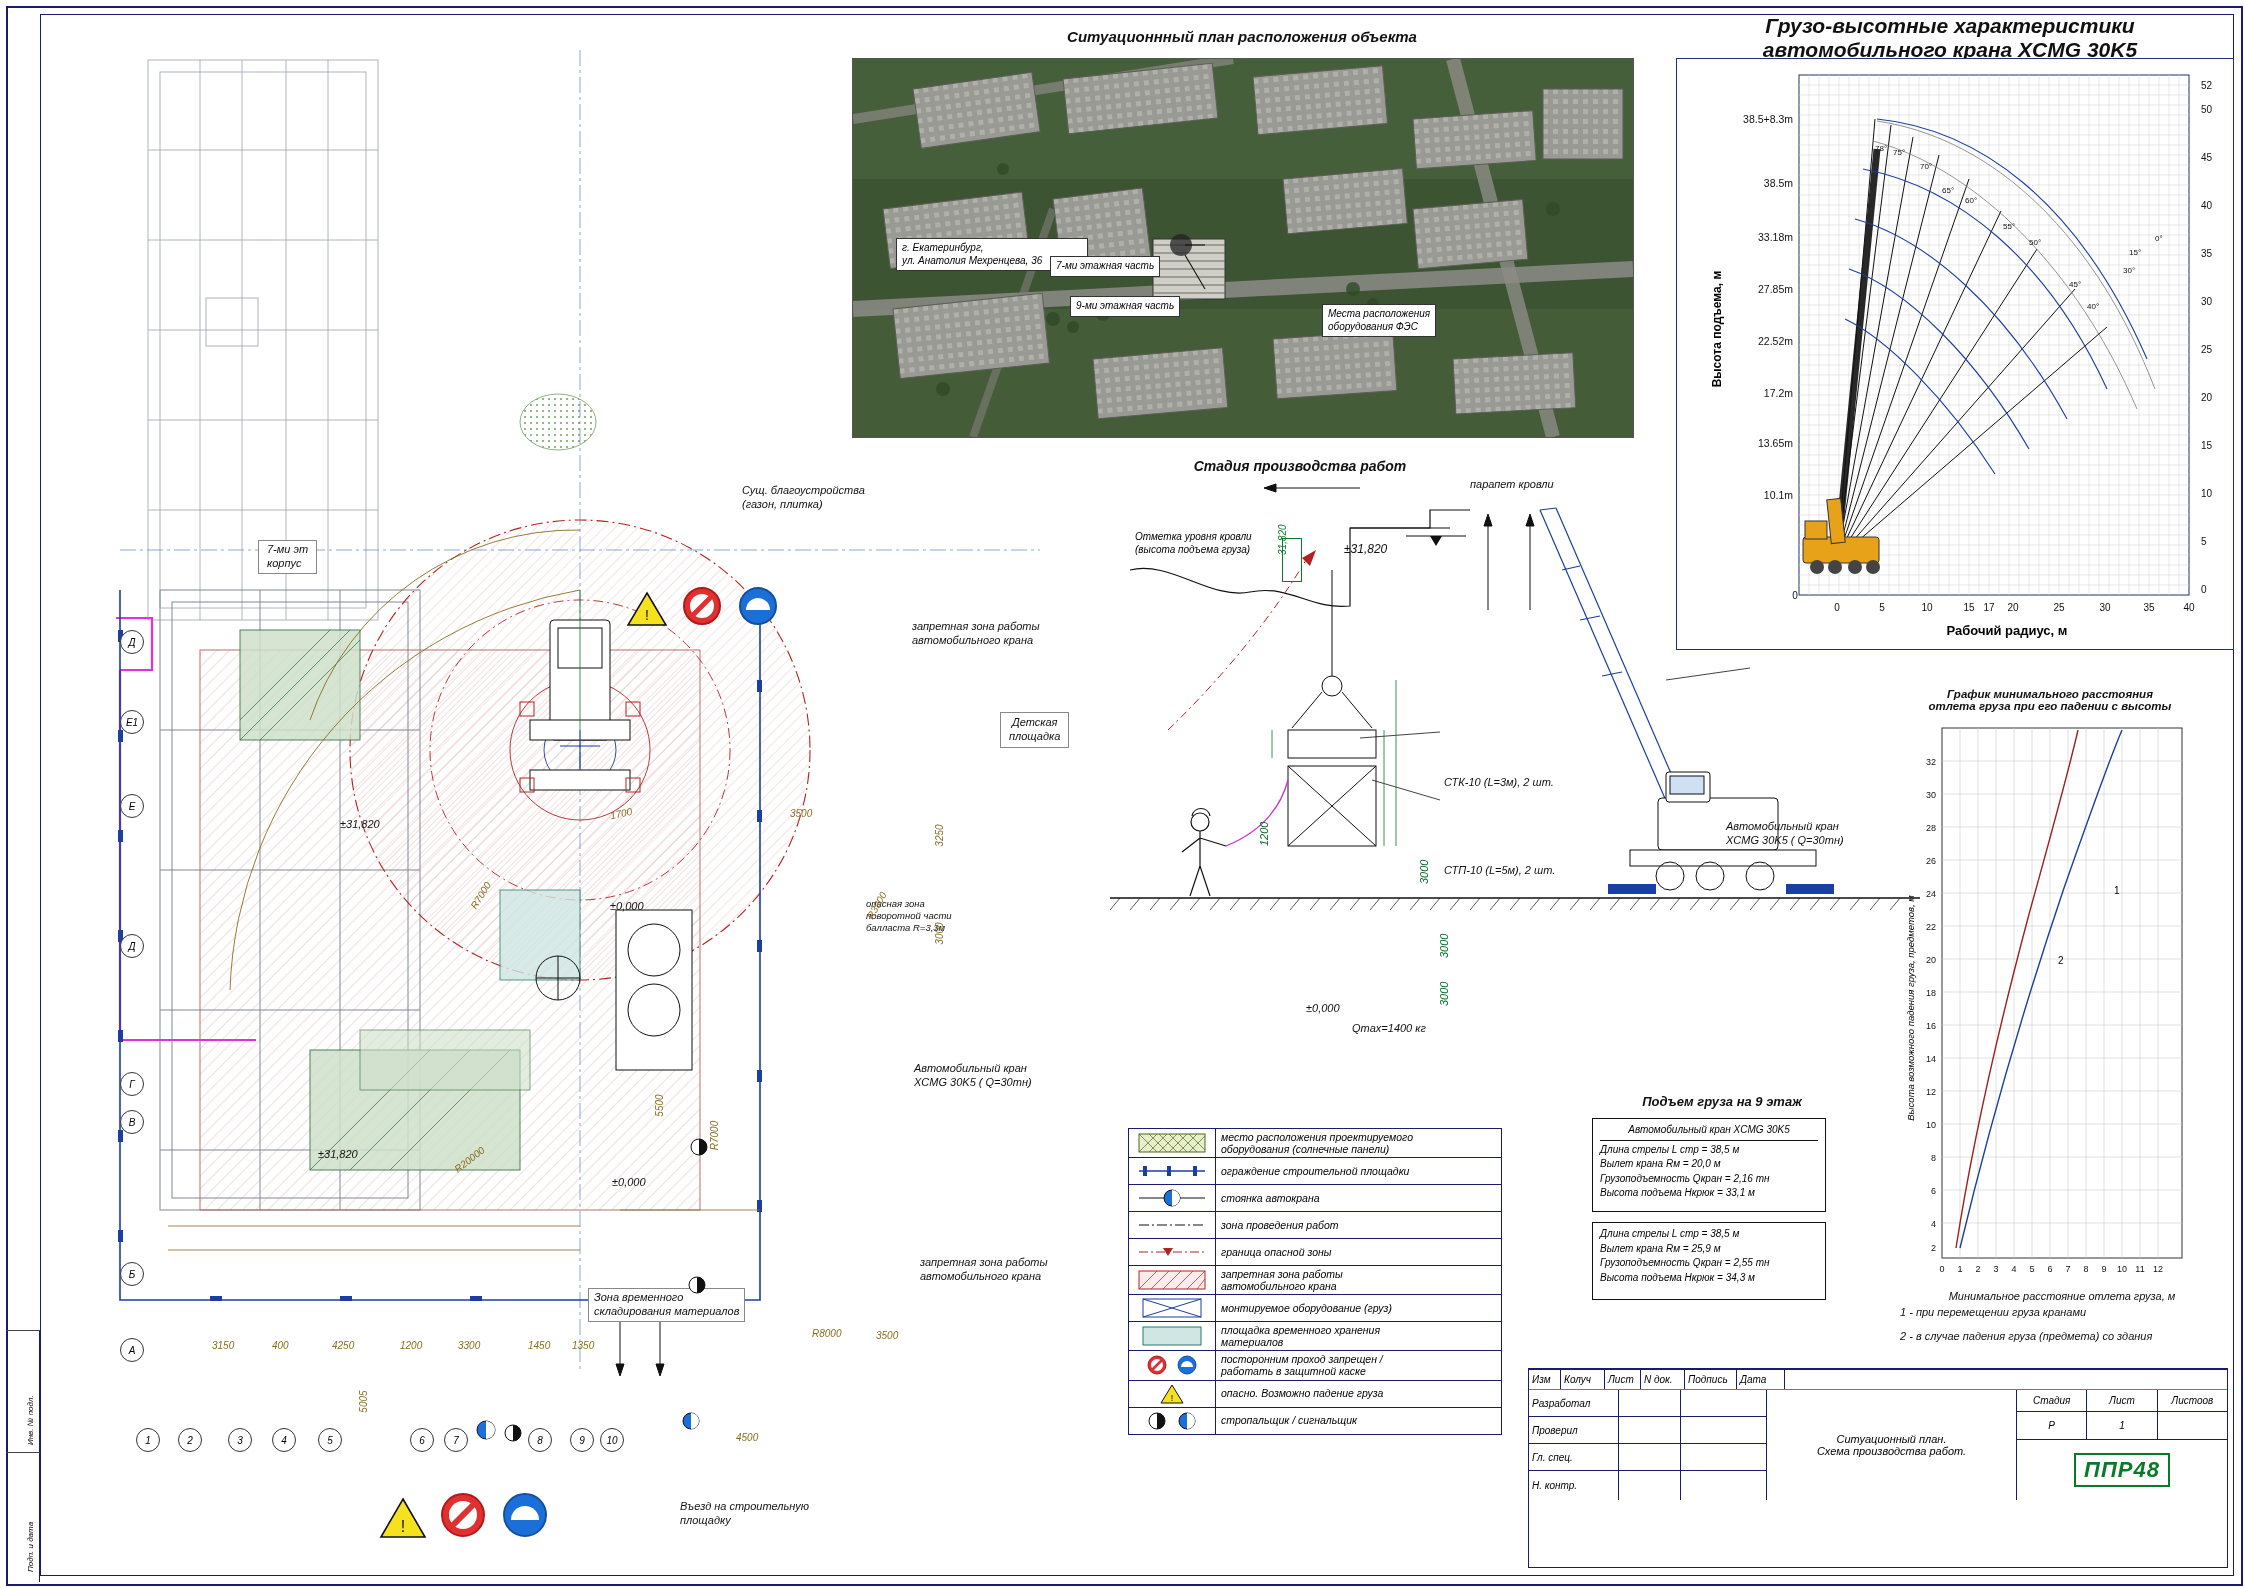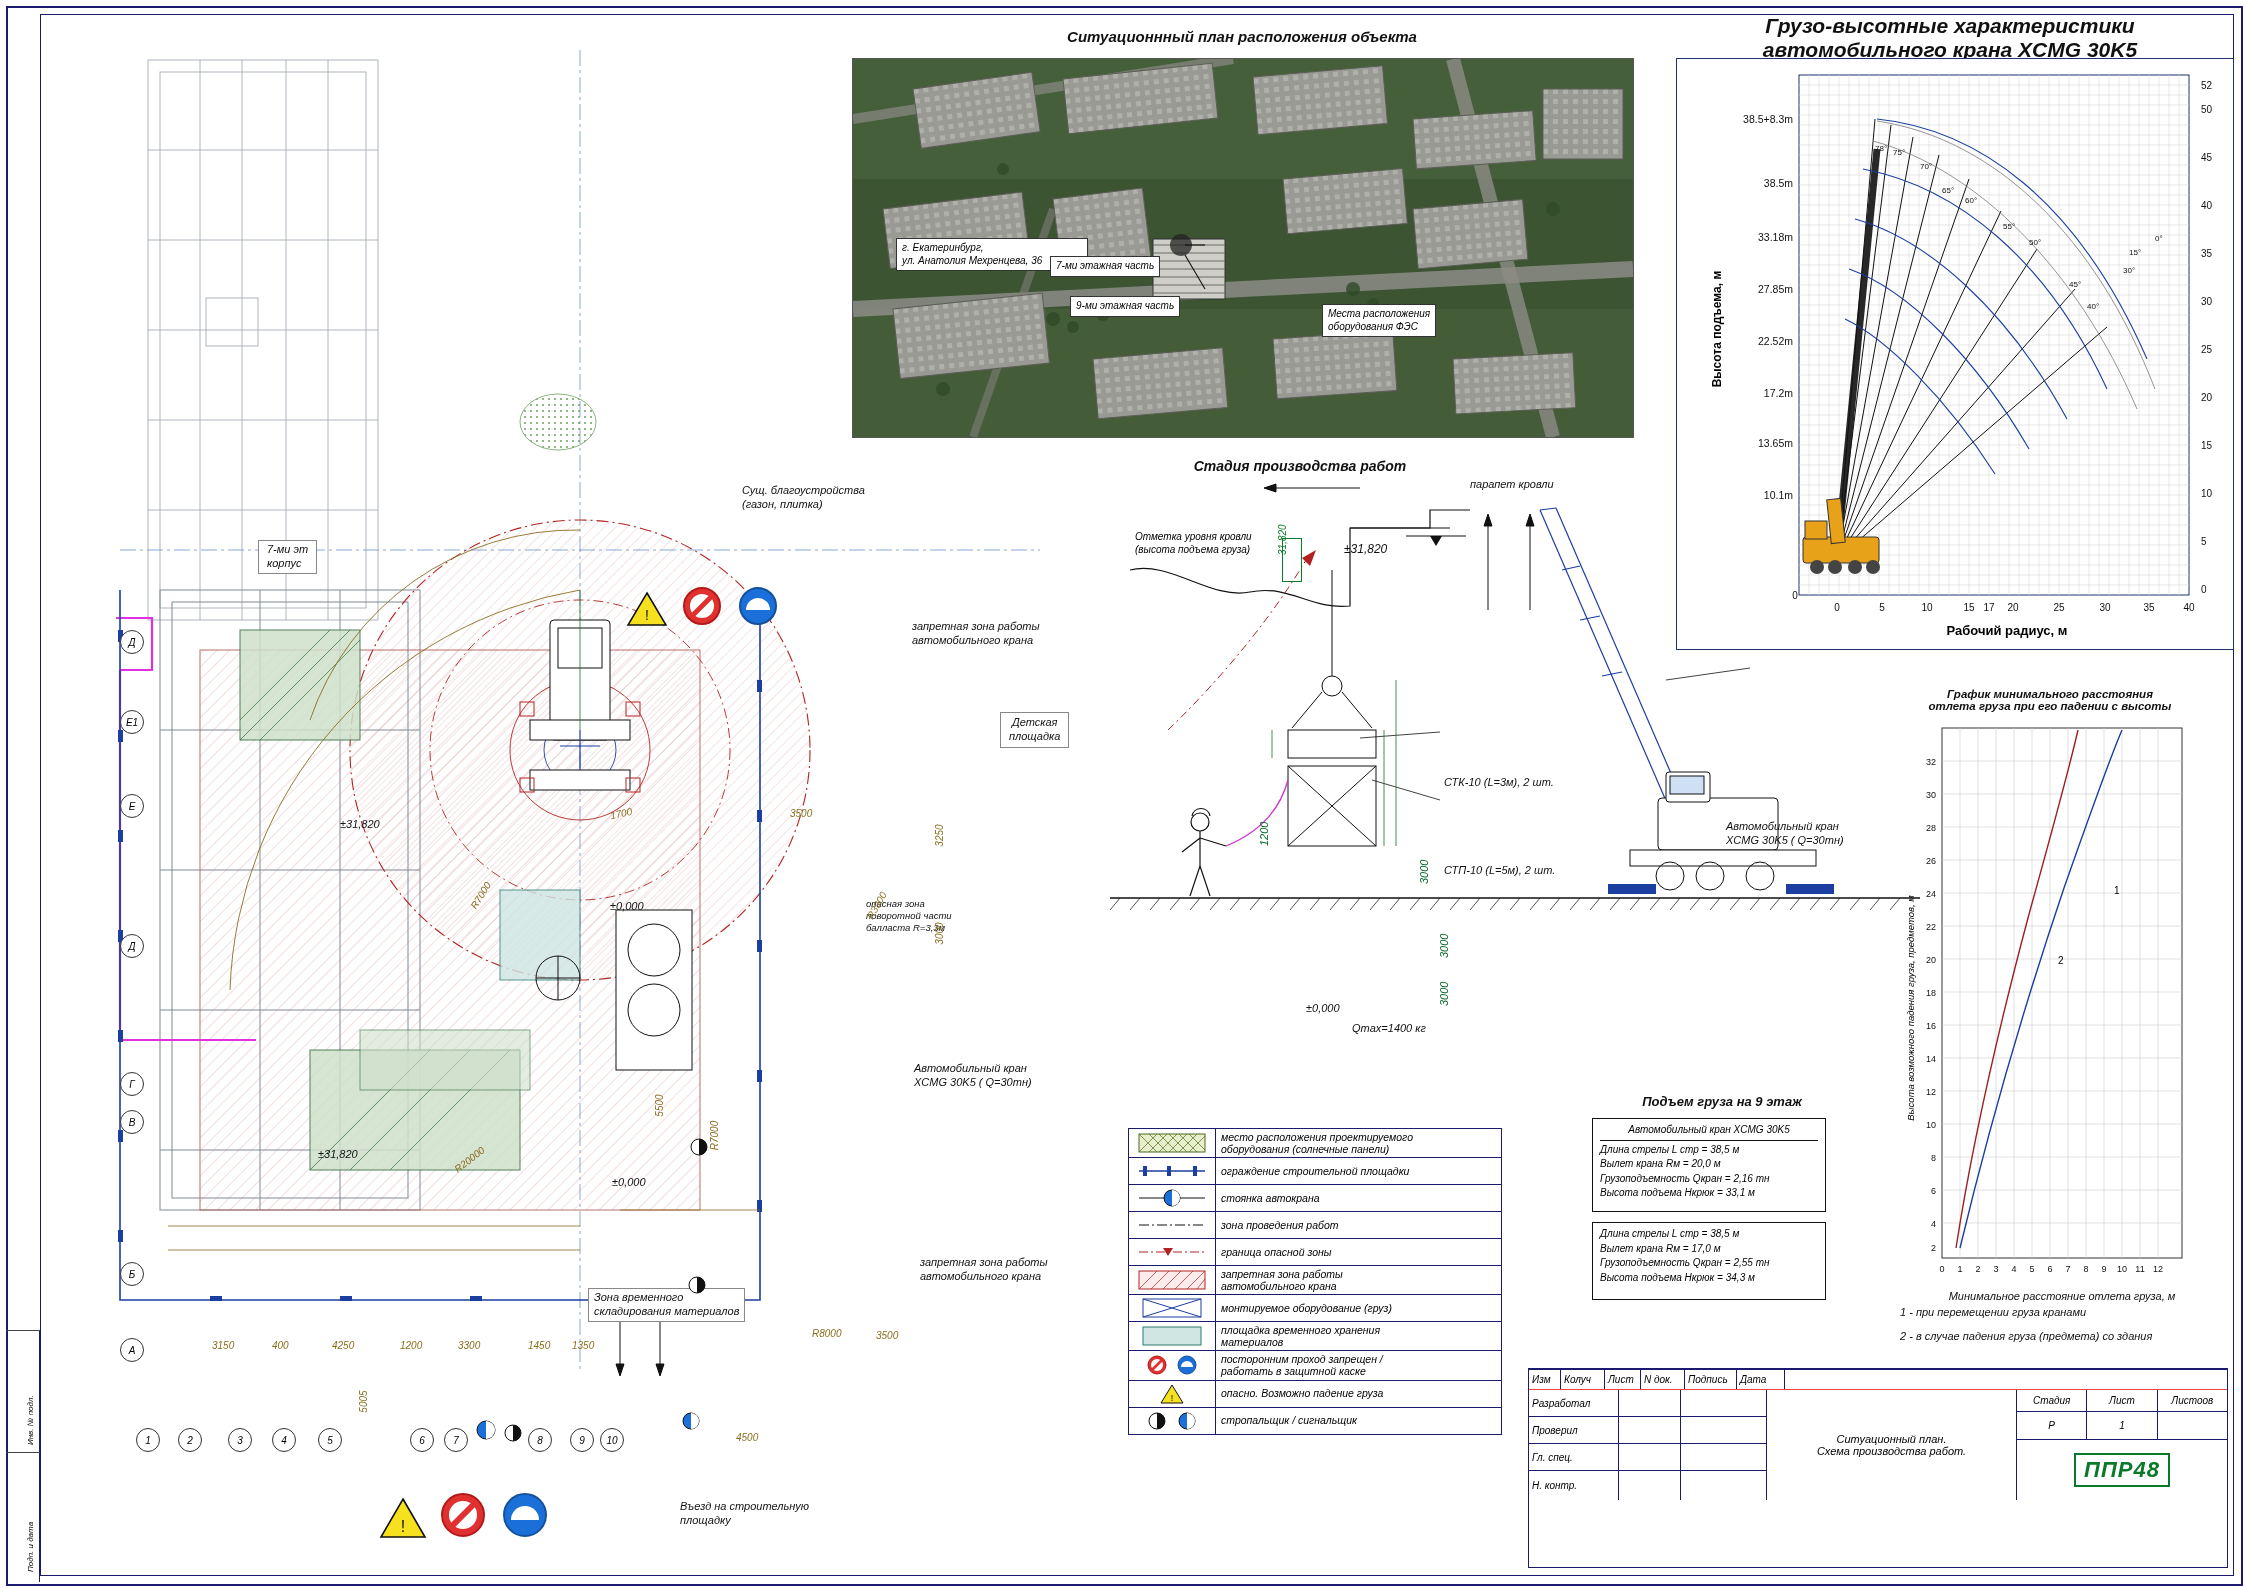--- a/index.html
+++ b/index.html
@@ -550,21 +550,21 @@
   <div class="ttl" style="position:absolute;left:1592px;top:1094px;width:260px;font-size:13px;">Подъем груза на 9 этаж</div>
   <div class="box" style="left:1592px;top:1118px;width:234px;height:94px;border:1px solid #111;padding:4px 7px;font-size:10px;font-style:italic;line-height:1.45;">
     <div style="text-align:center;border-bottom:1px solid #111;padding-bottom:2px;margin-bottom:2px;">Автомобильный кран XCMG 30K5</div>
     <div>Длина стрелы L стр = 38,5 м</div>
     <div>Вылет крана Rм = 20,0 м</div>
     <div>Грузоподъемность Qкран = 2,16 тн</div>
     <div>Высота подъема Hкрюк = 33,1 м</div>
   </div>
   <div class="box" style="left:1592px;top:1222px;width:234px;height:78px;border:1px solid #111;padding:4px 7px;font-size:10px;font-style:italic;line-height:1.45;">
     <div>Длина стрелы L стр = 38,5 м</div>
-    <div>Вылет крана Rм = 17,0 м</div>
+    <div>Вылет крана Rм = 25,9 м</div>
     <div>Грузоподъемность Qкран = 2,55 тн</div>
     <div>Высота подъема Hкрюк = 34,3 м</div>
   </div>
 
   <div class="ttl" style="position:absolute;left:1128px;top:1129px;width:372px;font-size:15px;">Условные обозначения</div>
   <div class="legend">
     <div class="row">
       <div class="sw">
         <svg width="70" height="22">
             <rect x="2" y="2" width="66" height="18" fill="#e8eecb" stroke="#4c6b1f"></rect>

